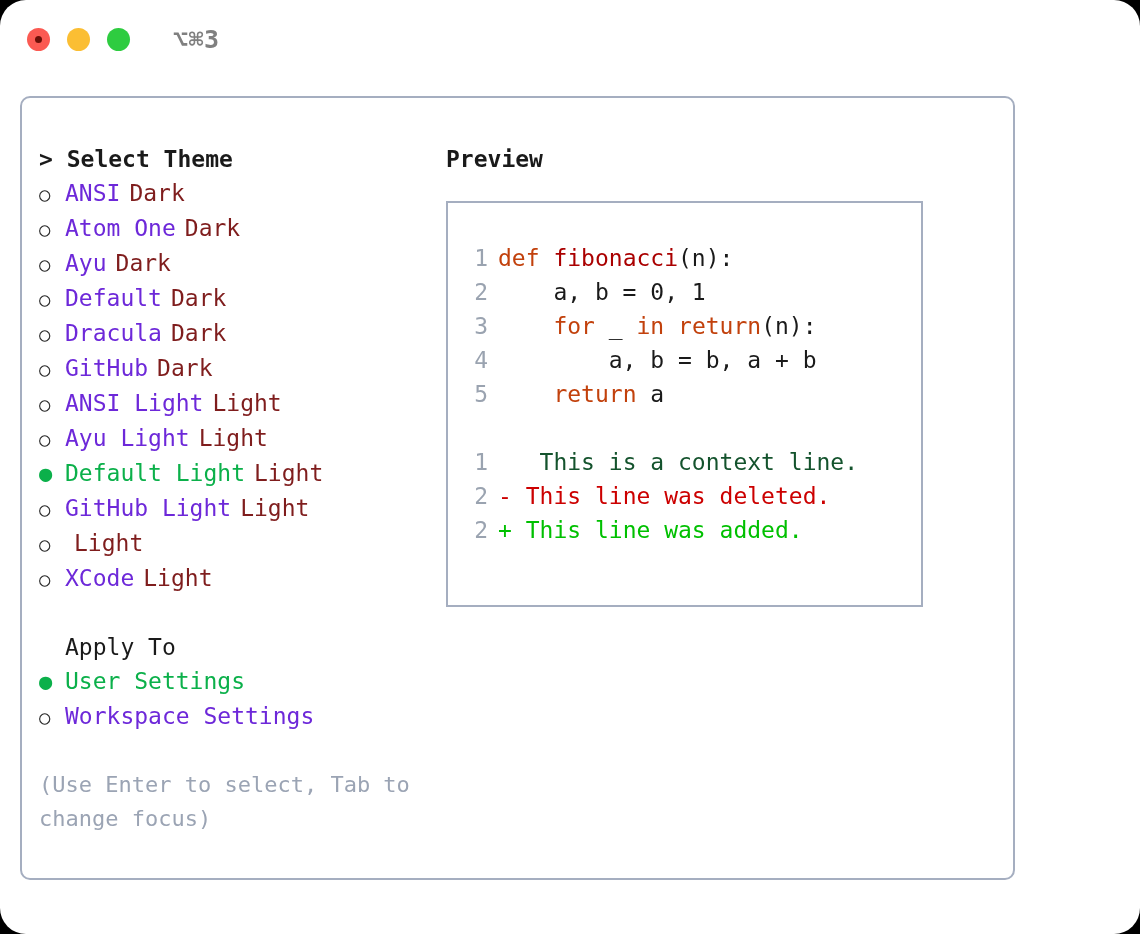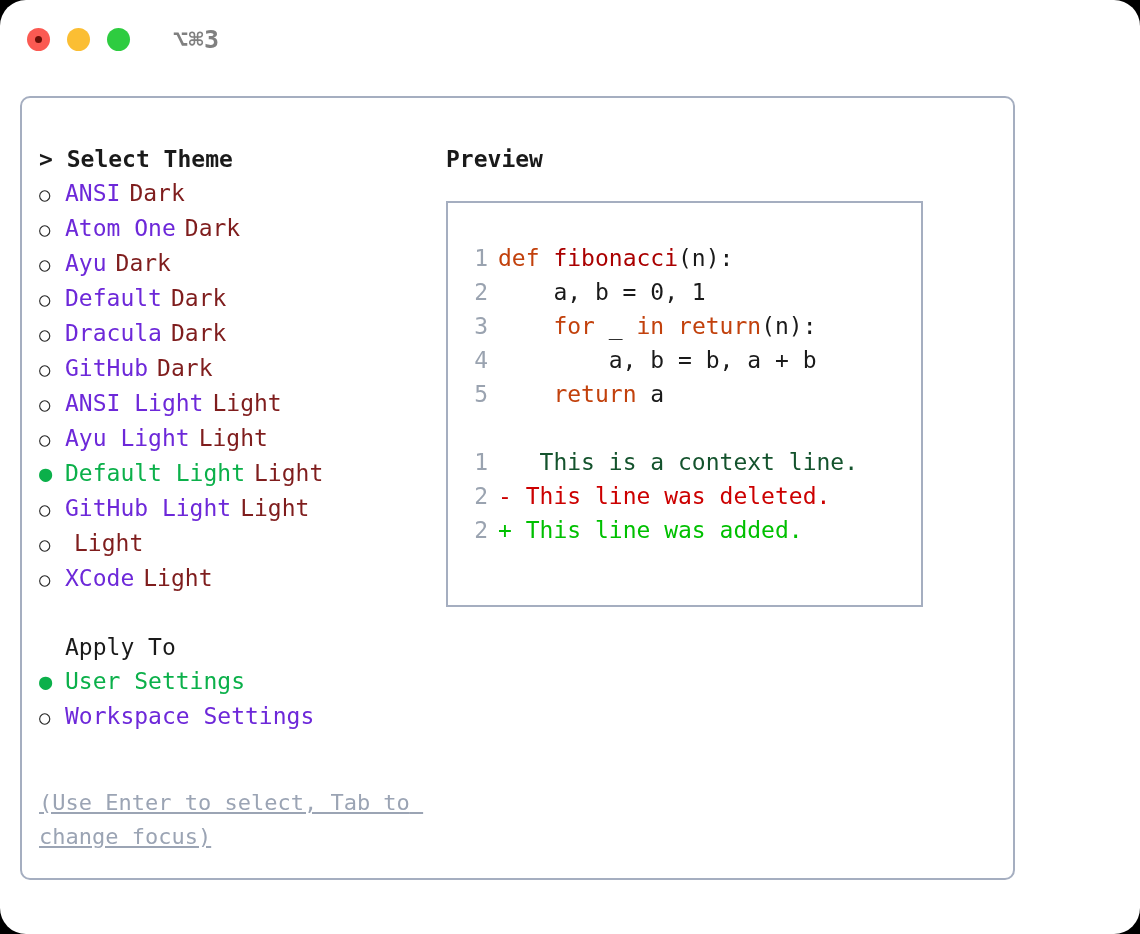--- a/index.html
+++ b/index.html
@@ -129,27 +129,26 @@
   }
   .spacer-sm { height: 34px; }
   .apply-title {
     font-size: 23px;
     color: #1a1a1a;
     line-height: 34px;
     padding-left: 26px;
     white-space: pre;
   }
   .hint {
-    margin-top: 52px;
+    margin-top: 34px;
     font-size: 22px;
     line-height: 34px;
     color: #9ba4b4;
     width: 410px;
     white-space: pre-wrap;
-    text-decoration: underline;
   }
 
   
   .right-col {
     flex: 1;
     padding: 44px 0 0 0;
     box-sizing: border-box;
     border-radius: 21px;
   }
   .preview-title {

